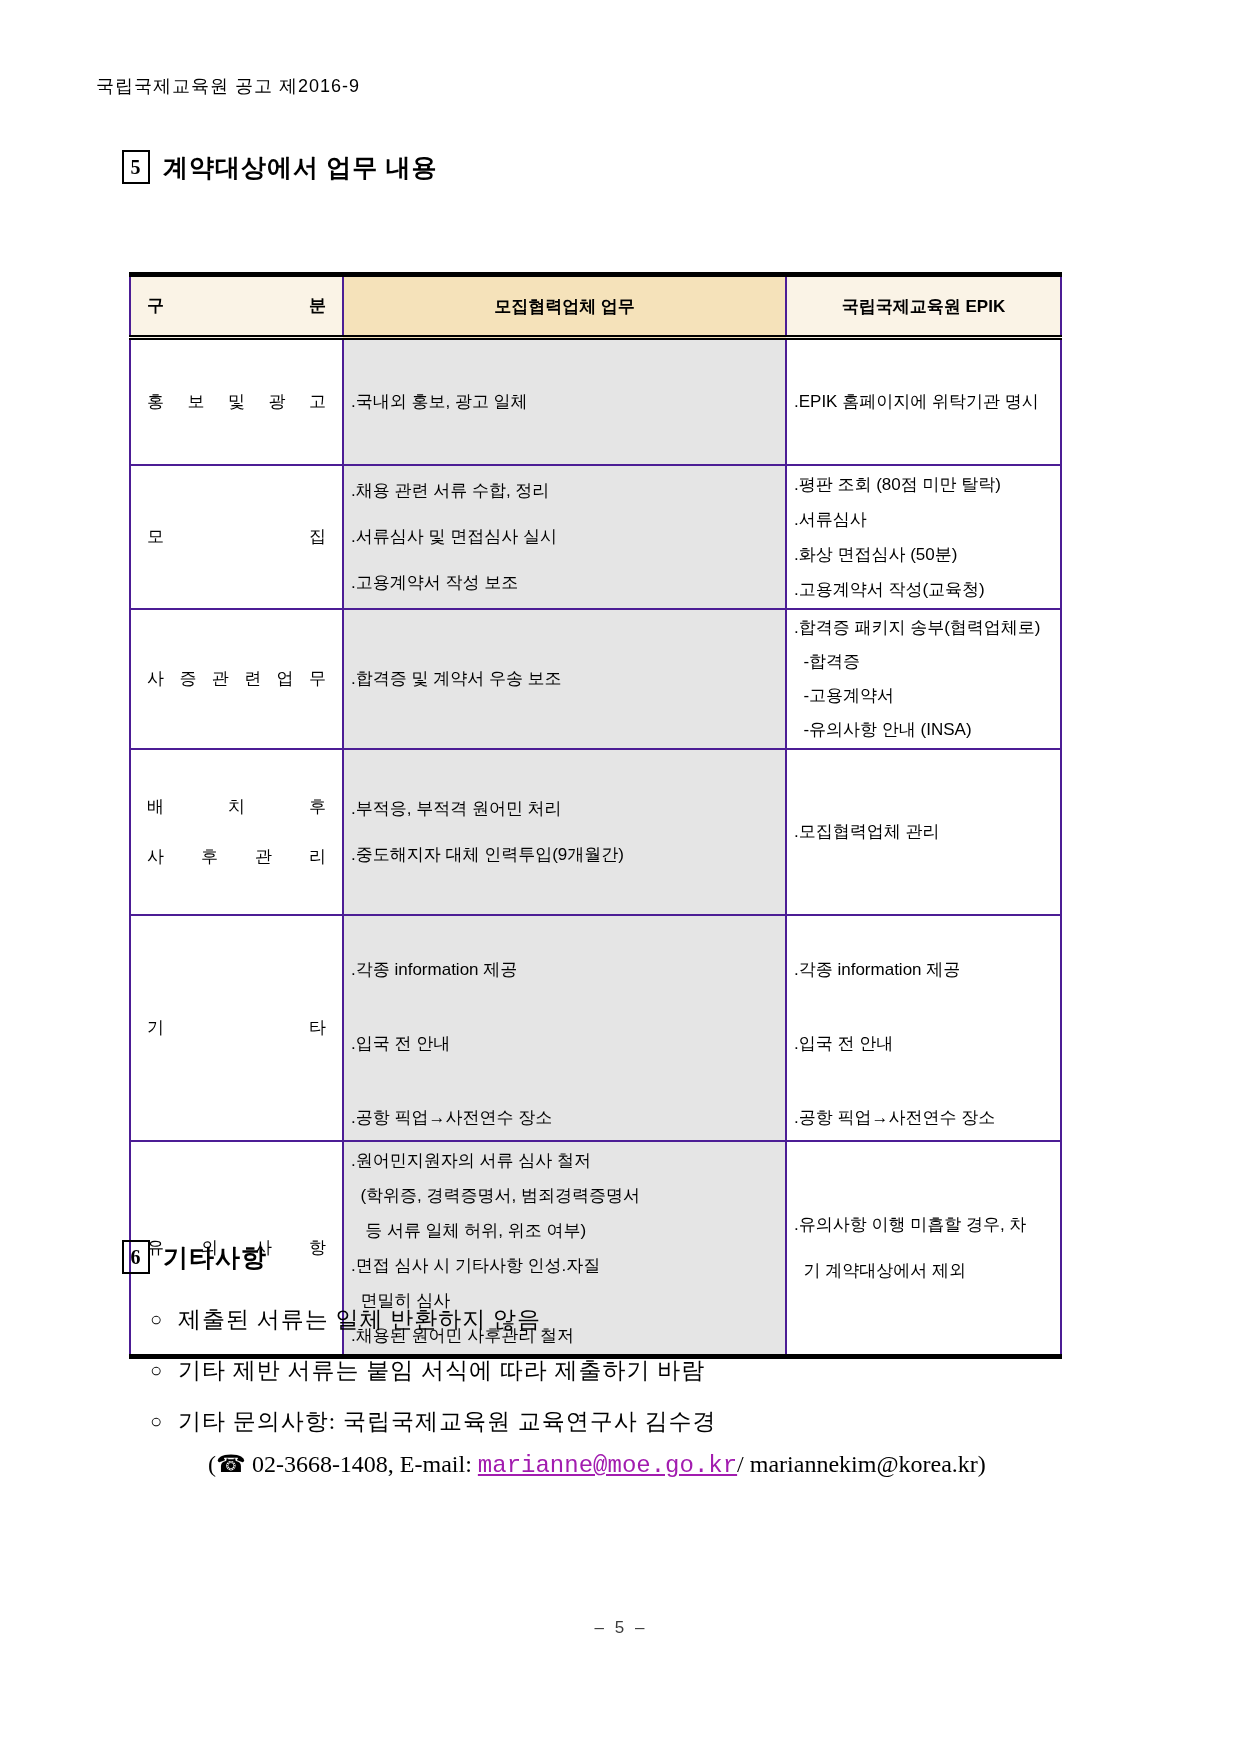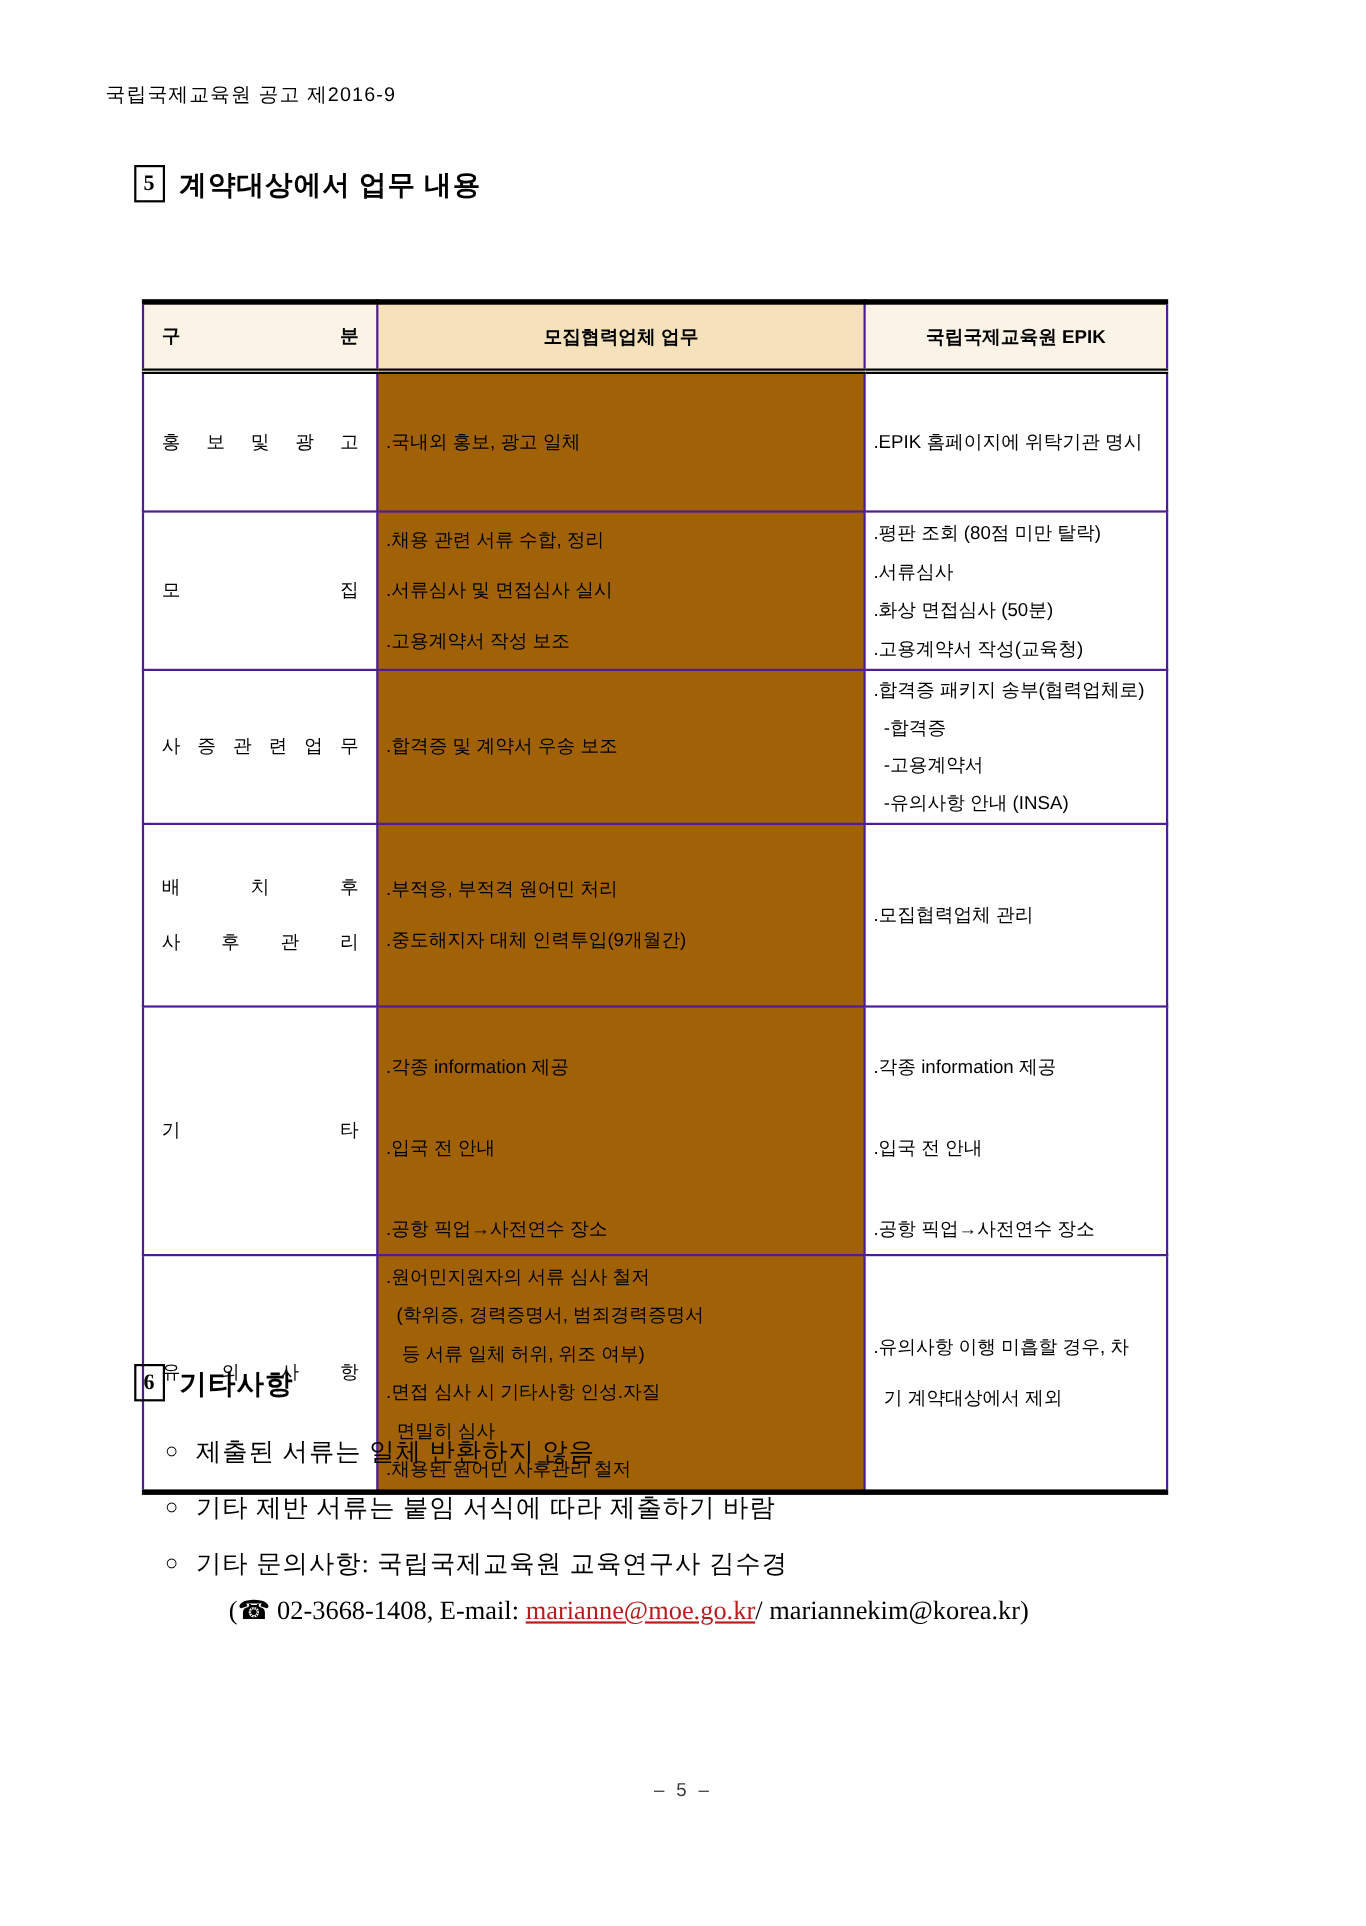--- a/index.html
+++ b/index.html
@@ -33,21 +33,21 @@
     border-collapse:collapse; table-layout:fixed; width:931px;
     border:2px solid #000; border-top:5px solid #000; border-bottom:5px solid #000;
   }
   table.duties th, table.duties td { border:2px solid #4c1d95; }
   table.duties th {
     background:#faf3e6; font-weight:bold; font-size:17px;
     text-align:center; border-bottom:5px double #000; height:56px;
   }
   table.duties th.mid { background:#f5e2ba; }
   table.duties td { vertical-align:middle; font-size:17px; background:#fff; }
-  table.duties td.mid { background:#a16207; }
+  table.duties td.mid { background:#e5e5e5; }
   td.cat, th.cat { padding:0 16px; }
   .cat-line { text-align:justify; text-align-last:justify; line-height:50px; }
   th .cat-line { line-height:20px; }
   td.list { padding-left:7px; padding-right:3px; }
   .cell-line { white-space:pre-wrap; line-height:46px; }
   .lh42 .cell-line { line-height:42px;margin-top:32px; }
   .lh35 .cell-line { line-height:35px; }
   .lh34 .cell-line { line-height:34px; }
   tr.r1 { height:127px; } tr.r2 { height:141px; } tr.r3 { height:137px; }
   tr.r4 { height:166px; } tr.r5 { height:127px; } tr.r6 { height:212px; }
@@ -58,21 +58,21 @@
     font-size:23px; letter-spacing:1px;
   }
   .bullet-row { display:flex; align-items:center; gap:15px; height:51px; }
   .bullet-marker { font-size:20px; }
 
   .contact {
     position:absolute; top:1450px; left:208px;
     font-family:"Liberation Serif","DejaVu Serif",serif;
     font-size:24px; white-space:pre;
   }
-  .email-link { color:#b91c1c; text-decoration:underline; cursor:pointer; }
+  .email-link { color:#a21caf; text-decoration:underline; cursor:pointer;font-family:Liberation Mono, monospace; }
 
   .page-num {
     position:absolute; top:1618px; left:0; width:100%;
     text-align:center; font-size:17px; letter-spacing:3px; color:#3a3a3a;
   }
 </style>
 </head>
 <body>
 
 <div class="doc-header">국립국제교육원 공고 제2016-9</div>

